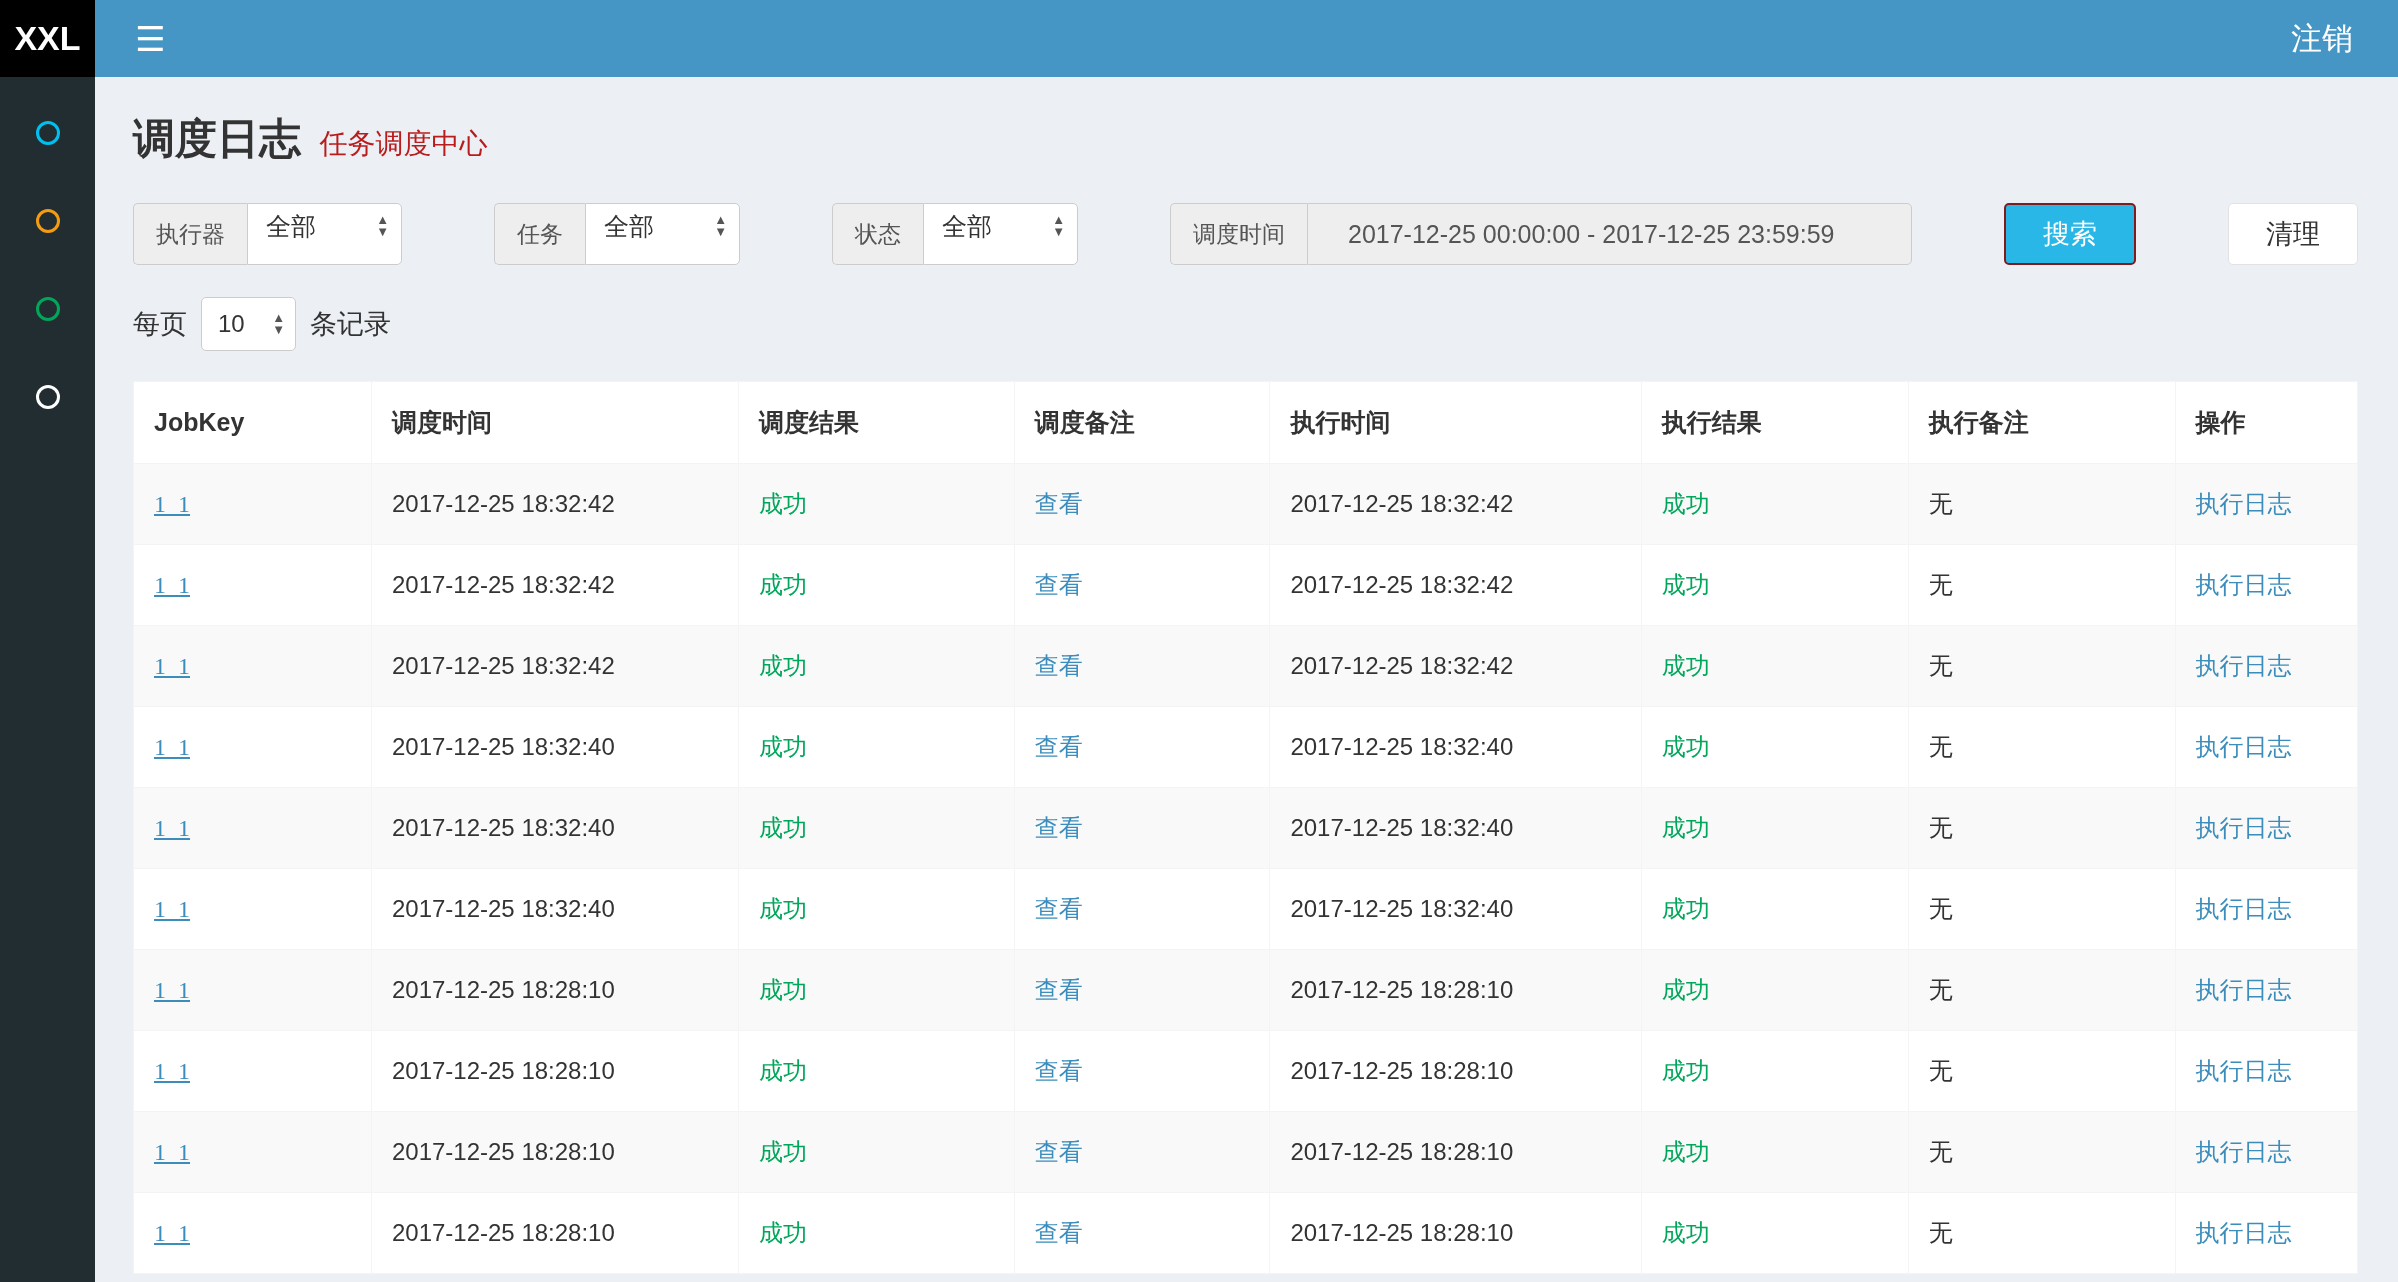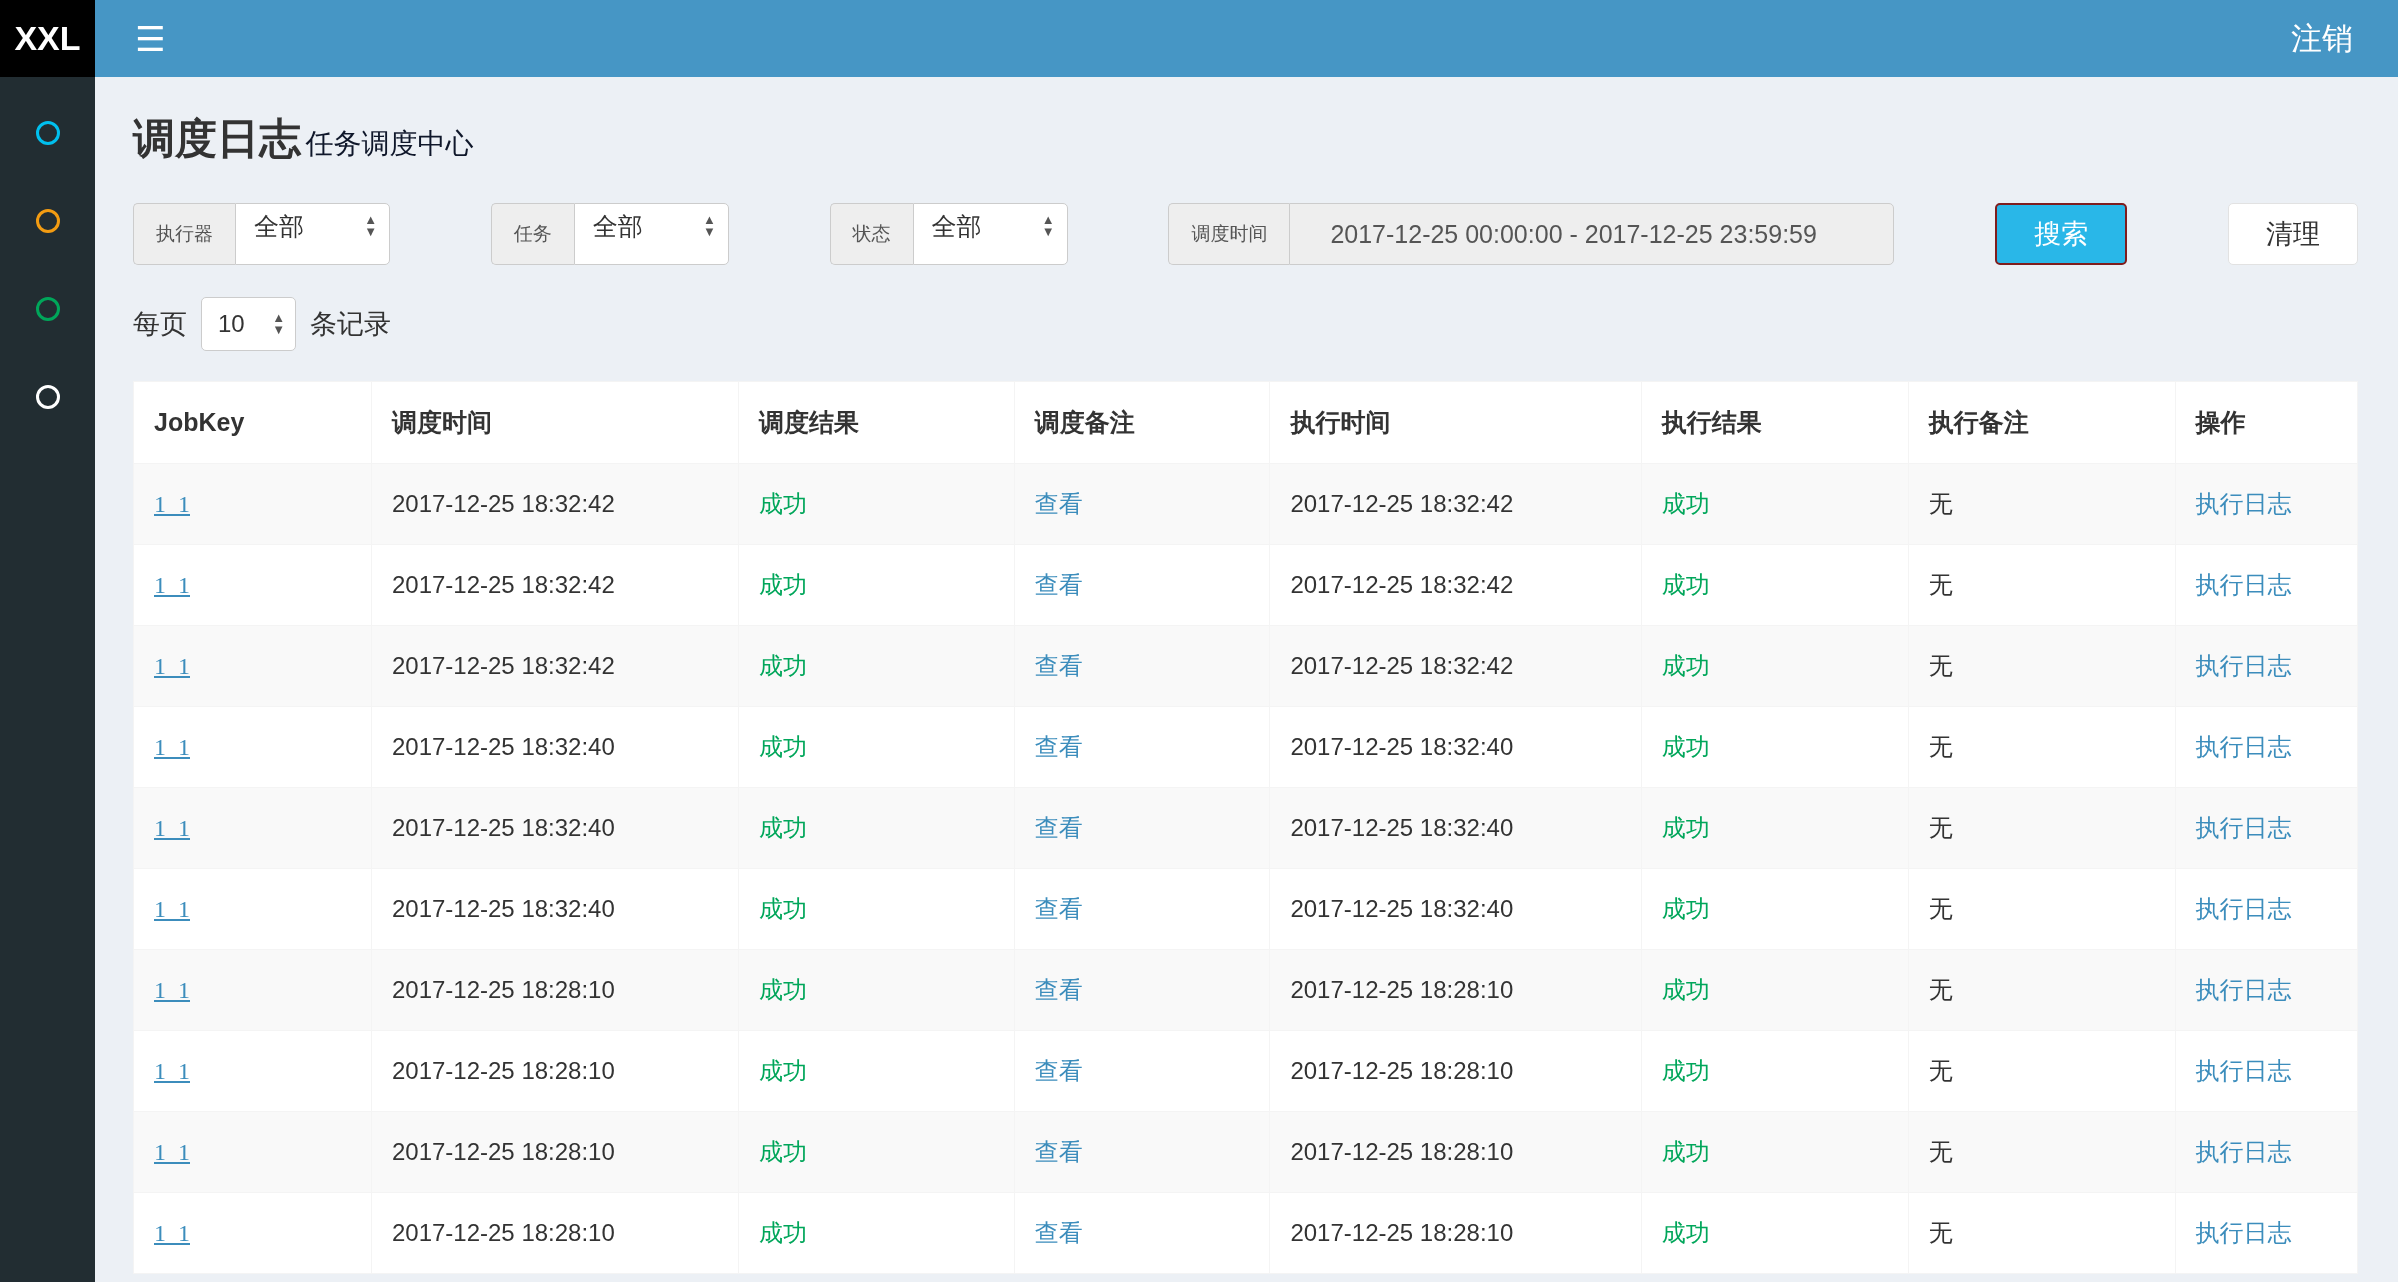--- a/index.html
+++ b/index.html
@@ -21,27 +21,27 @@
   .sidebar { position:fixed; top:77px; left:0; width:95px; height:calc(100% - 77px); background:#222d32;
     display:flex; flex-direction:column; align-items:center; padding-top:44px; gap:64px; }
   .sidebar-item { display:block; cursor:pointer; }
   .circle { display:block; width:24px; height:24px; border-radius:50%; border:3px solid #fff; }
 
   
   .content { margin-left:95px; margin-top:77px; padding:26px 40px 0 38px; }
 
   .page-header { padding:8px 0 20px; }
   .page-header h1 { display:inline; font-size:42px; font-weight:bold; color:#333; }
-  .subtitle { font-size:28px; color:#0f172a; }
+  .subtitle { font-size:28px; color:#b91c1c; margin-left:14px; }
 
   
   .filters { display:flex; align-items:center; justify-content:space-between; margin-top:16px; }
   .input-group { display:flex; align-items:stretch; height:62px; }
   .addon { background:#eee; border:1px solid #ccc; border-right:0; display:flex; align-items:center;
-    padding:0 22px; font-size:19px; color:#555; border-radius:5px 0 0 5px; white-space:nowrap; }
+    padding:0 22px; font-size:23px; color:#555; border-radius:5px 0 0 5px; white-space:nowrap; }
   .select { background:#fff; border:1px solid #ccc; border-radius:0 5px 5px 0; display:flex; align-items:center;
     justify-content:space-between; padding:0 12px 16px 18px; min-width:155px; font-size:25px; color:#333; cursor:pointer; }
   .select.standalone { border-radius:5px; }
   .select.small { height:54px; min-width:95px; font-size:24px; padding:0 10px 0 16px; }
   .arrows { display:flex; flex-direction:column; color:#555; margin-left:24px; }
   .arrows i { font-style:normal; font-size:13px; line-height:12px; }
   .date-input { width:605px; background:#eee; border:1px solid #ccc; border-radius:0 5px 5px 0;
     padding:0 40px; font-size:25px; color:#555; font-family:inherit; outline:none; }
   .btn { height:62px; border-radius:5px; font-size:27px; cursor:pointer; font-family:inherit; }
   .btn-search { width:132px; background:#29b7e8; border:2px solid #7f1d1d; color:#fff; }

